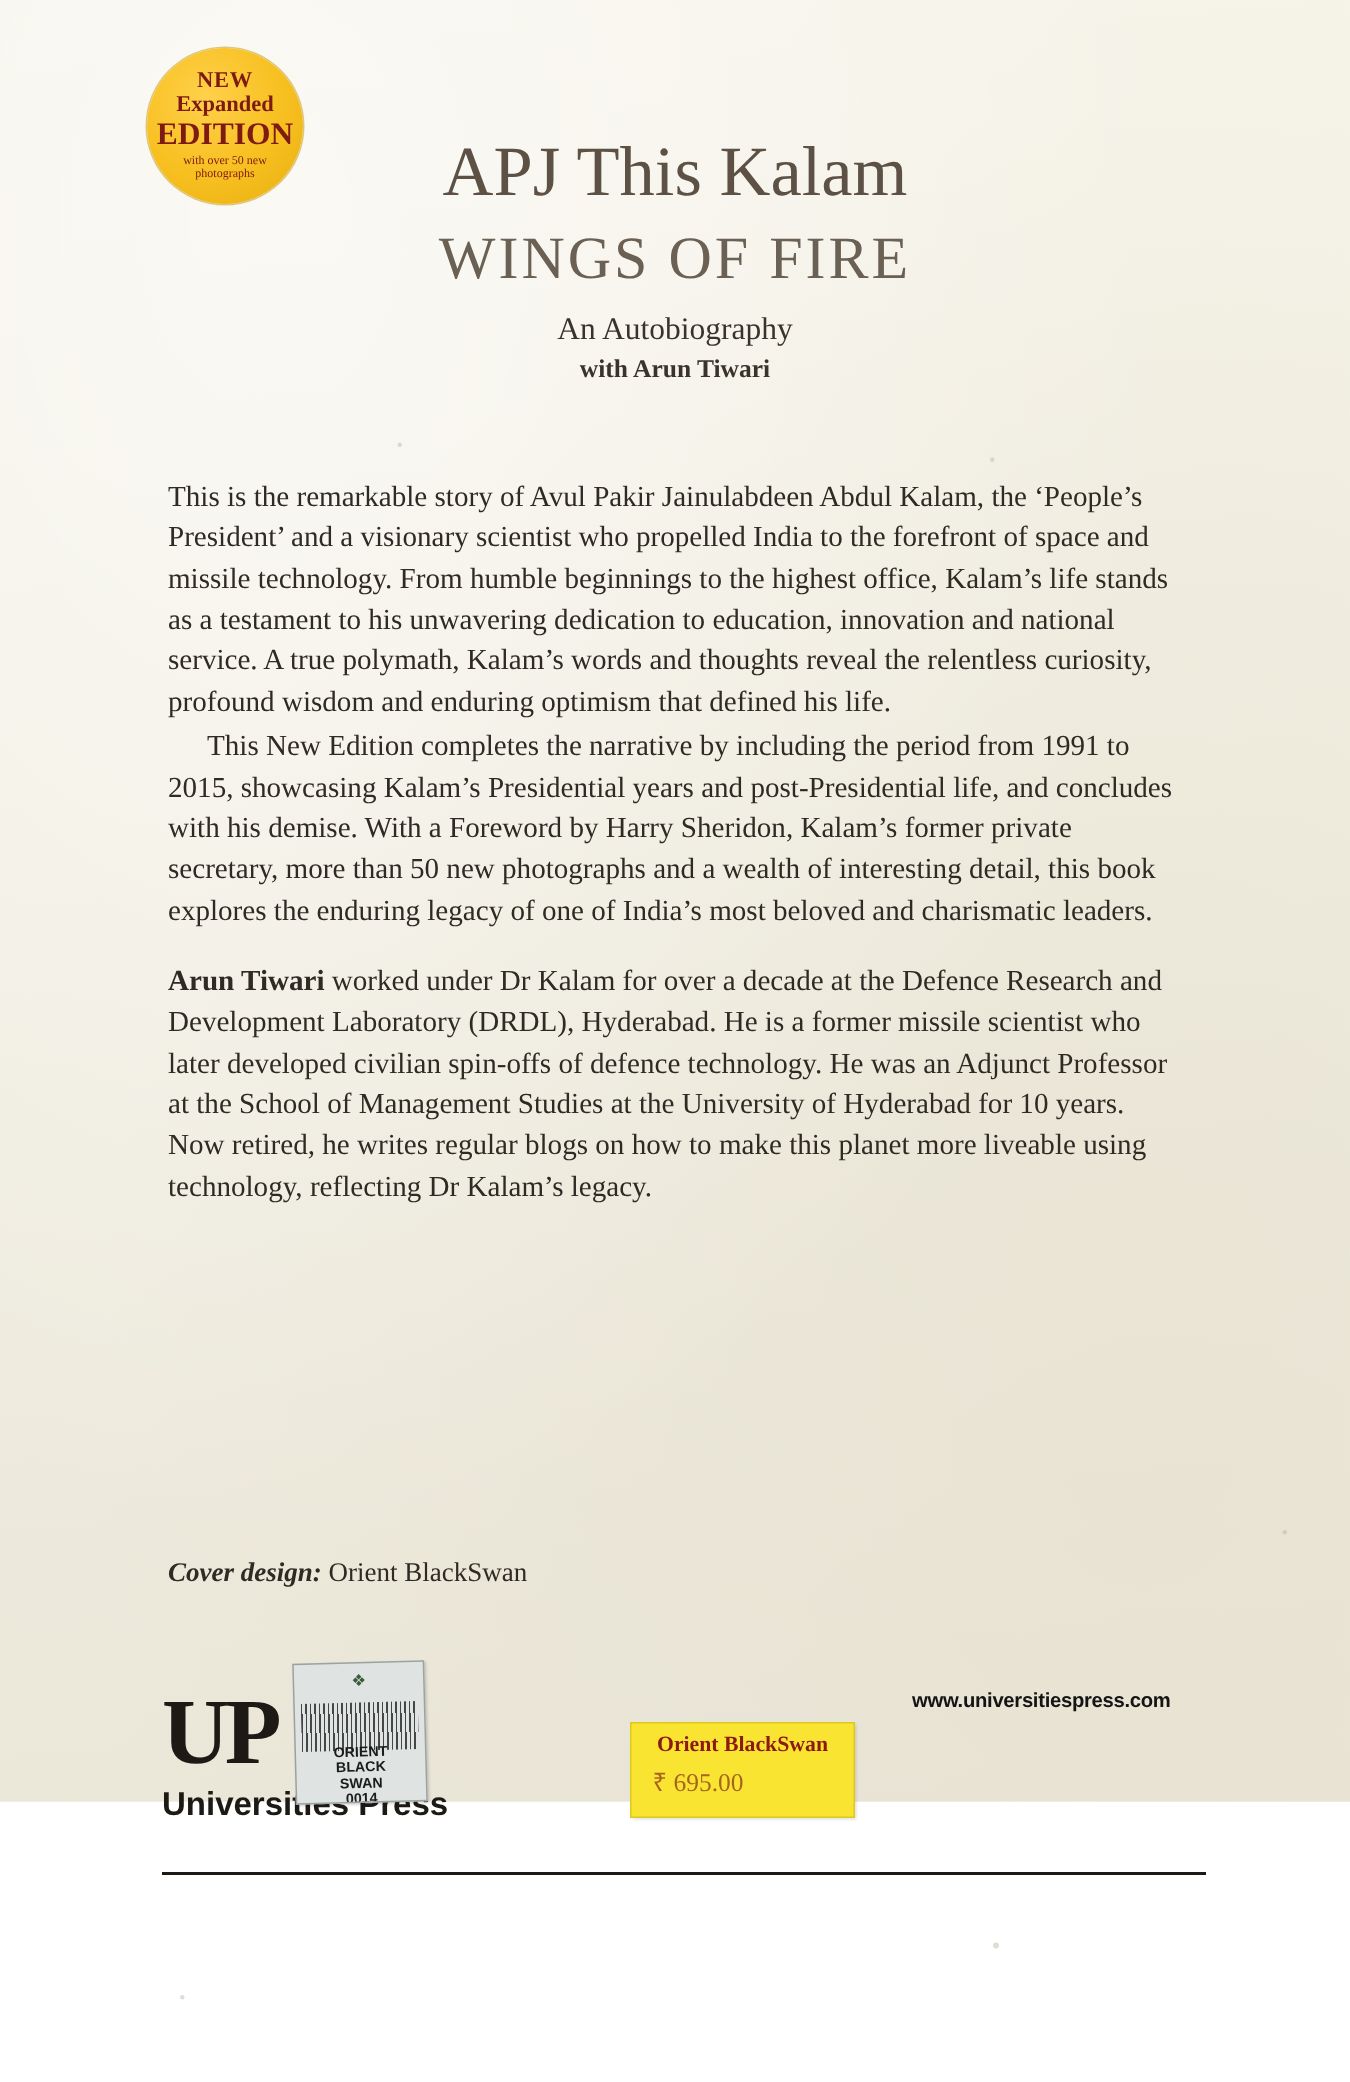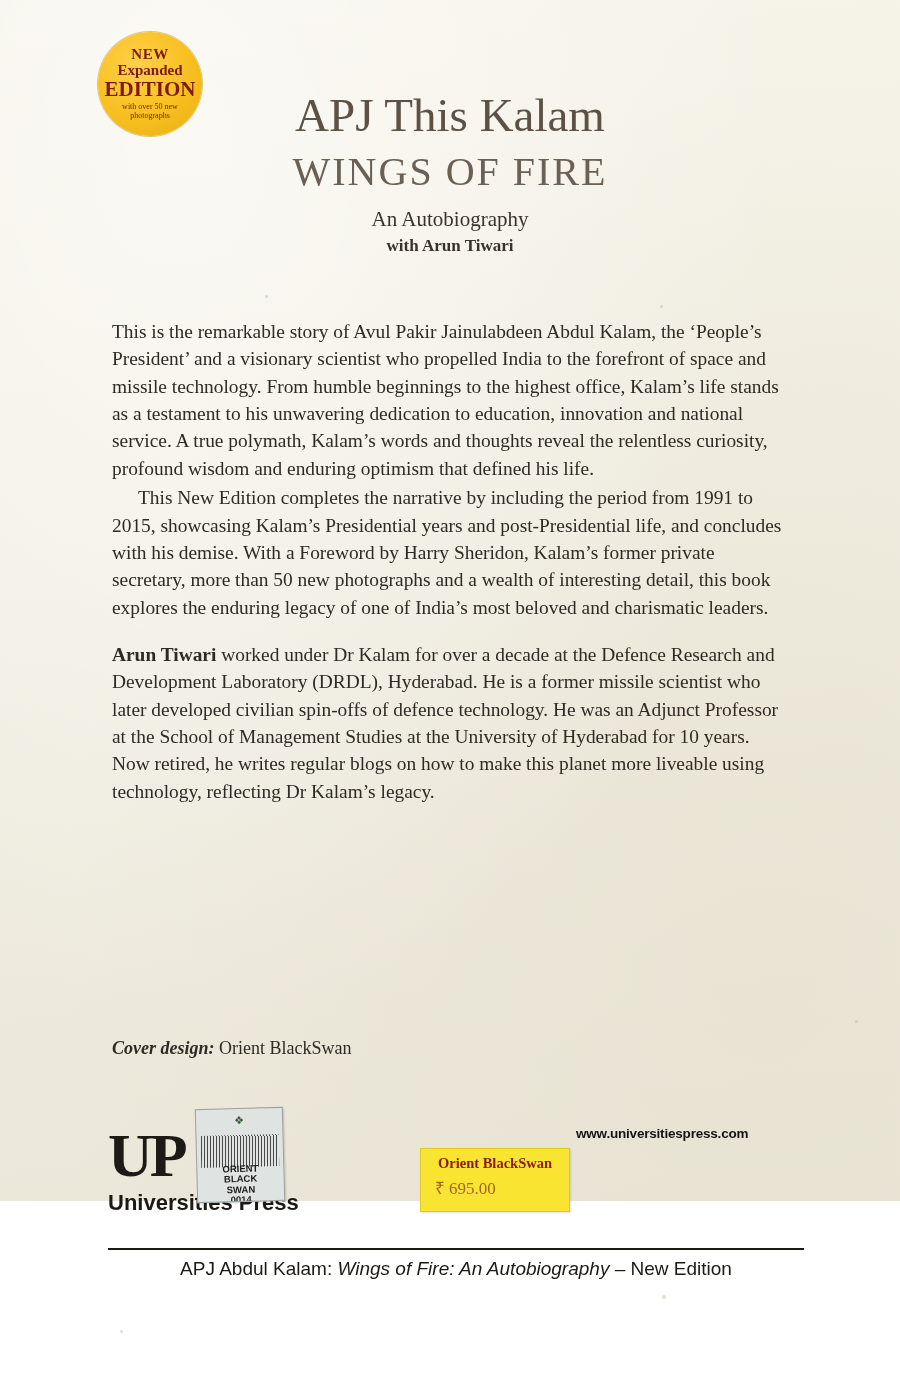--- a/index.html
+++ b/index.html
@@ -220,21 +220,21 @@
     font-family: "Liberation Serif", serif;
     font-size: 17px;
     color: #8d3a18;
     margin-left: 14px;
     margin-top: 4px;
     opacity: .75;
   }
 
   .web-url {
     position: absolute;
-    left: 576px;
+    left: 608px;
     top: 1126px;
     font-family: "Liberation Sans", sans-serif;
     font-size: 13.5px;
     font-weight: bold;
     color: #141414;
     letter-spacing: -.2px;
   }
   .isbn-box {
     position: absolute;
     left: 606px;
@@ -339,15 +339,14 @@
   </div>
 
   <div class="price-label">
     <div class="obs">Orient BlackSwan</div>
     <div class="amt">₹ 695.00</div>
   </div>
 
   <div class="web-url">www.universitiespress.com</div>
 
   <div class="footer-rule"></div>
-  <div class="footer-line"><span>APJ Abdul Kalam: </span><i>Wings of Fire: An Autobiography</i><span> – New Edition</span></div>
 
 </div>
 
 </body></html>

